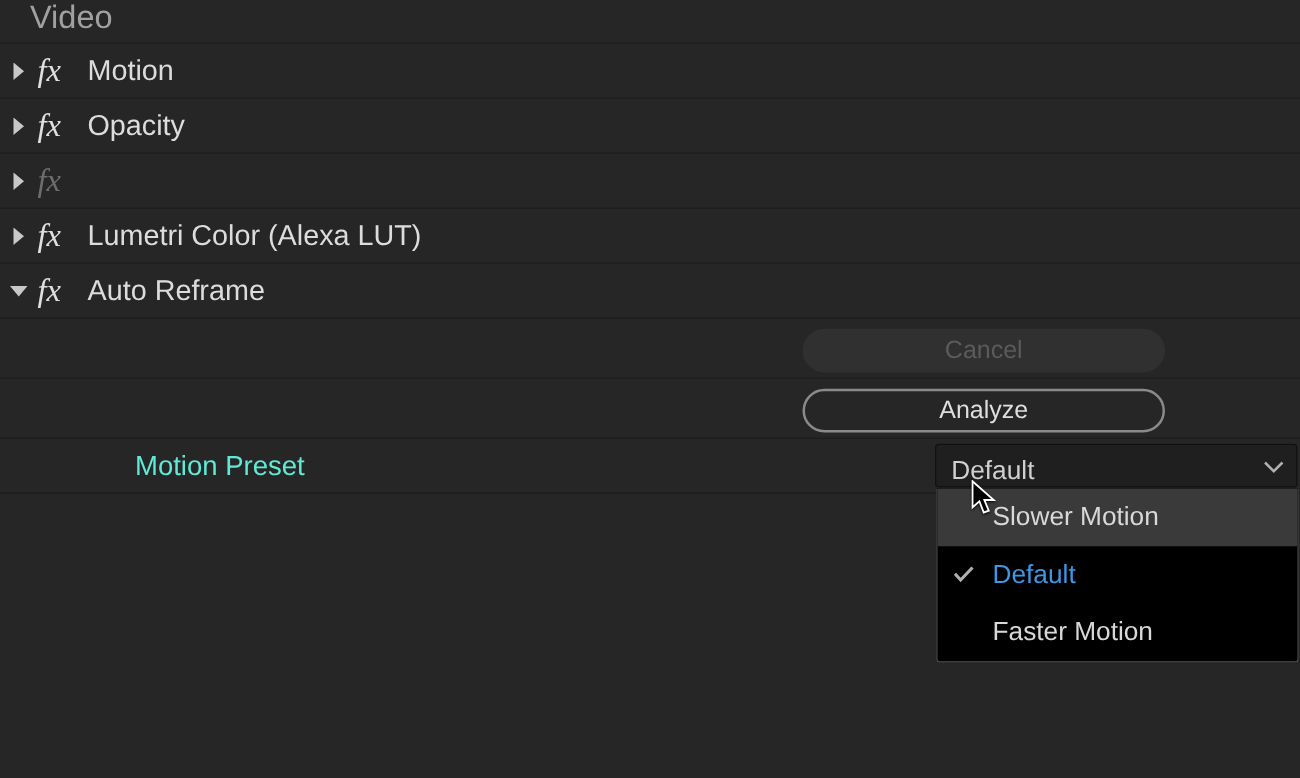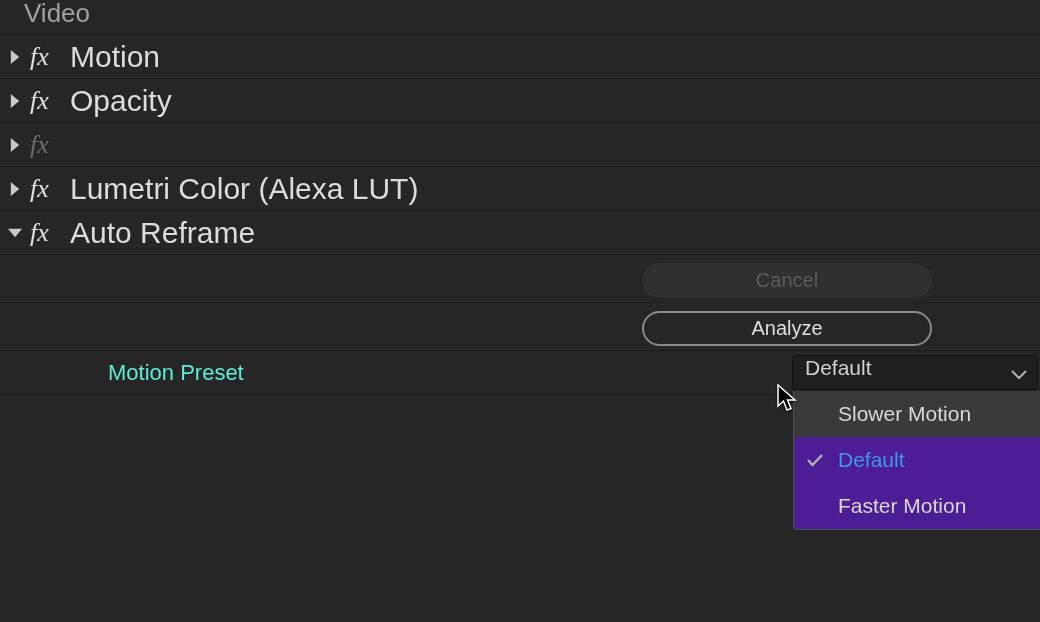--- a/index.html
+++ b/index.html
@@ -41,21 +41,21 @@
     font-family: Liberation Serif, serif;
     font-size: 26px;
     width: 40px;
     text-align: left;
     color: #e0e0e0;
   }
   .fx.dim { color: #6d6d6d; }
 
   .effect-name {
     color: #dcdcdc;
-    font-size: 30px;
+    font-size: 23px;
   }
 
   .sub-area {
     padding-top: 4px;
   }
 
   .button-row {
     display: flex;
     border-bottom: 1px solid #1c1c1c;
     padding: 4px 0;
@@ -88,46 +88,46 @@
   }
   .prop-row .indent { width: 108px; }
   .prop-label {
     color: #5eead4;
     font-size: 22px;
     flex: 1;
   }
 
   .dropdown {
     position: relative;
-    width: 246px;
+    width: 290px;
     height: 35px;
     background: #1f1f1f;
     border: 1px solid #111;
     border-radius: 3px;
     display: flex;
-    align-items: flex-start;
+    align-items: flex-end;
     padding: 0 12px;
     color: #d0d0d0;
     font-size: 21px;
     margin-right: 2px;
   }
   .dropdown .chev {
     position: absolute;
     right: 10px;
     top: 50%;
     transform: translateY(-50%);
     color: #b0b0b0;
   }
 
   .dropdown-list {
     position: absolute;
     top: 35px;
     left: 0;
     width: 290px;
-    background: #4c1d95;
+    background: #000000;
     border: 1px solid #505050;
     border-top: none;
     border-radius: 0 0 3px 3px;
     overflow: hidden;
   }
   .dd-item {
     height: 46px;
     display: flex;
     align-items: center;
     padding-left: 44px;

